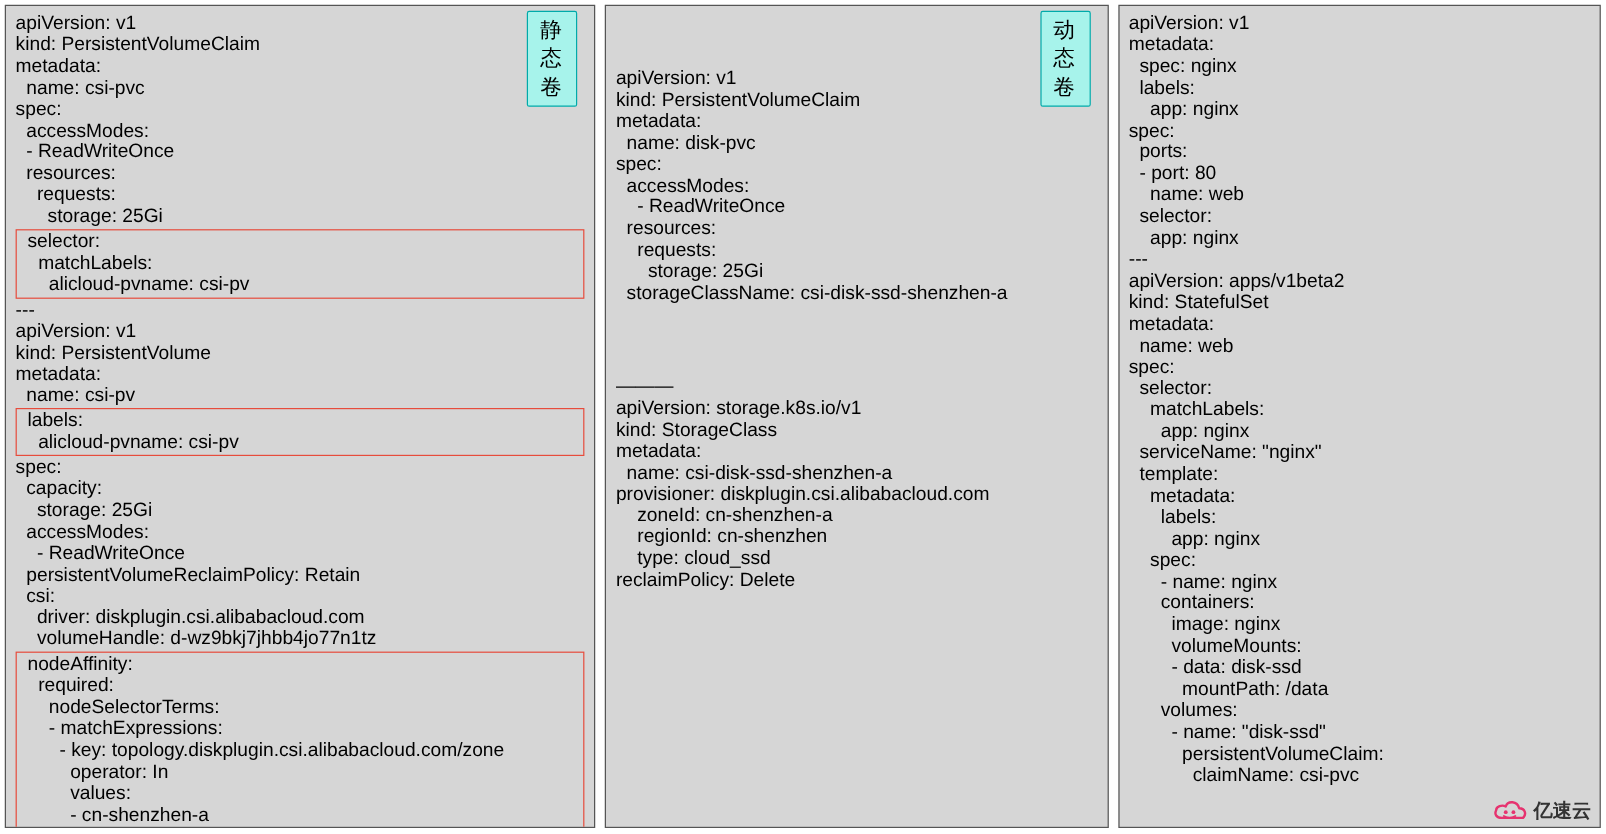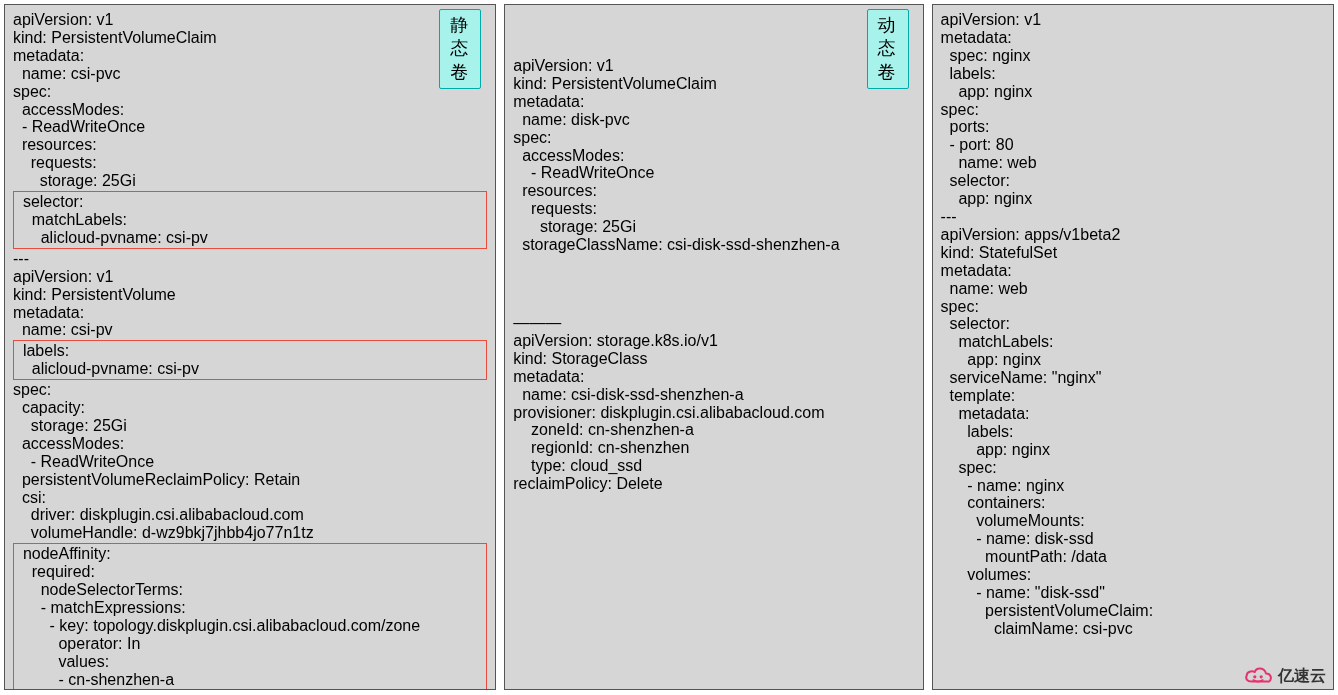--- a/index.html
+++ b/index.html
@@ -195,22 +195,23 @@
         <div class="line">    matchLabels:</div>
         <div class="line">      app: nginx</div>
         <div class="line">  serviceName: "nginx"</div>
         <div class="line">  template:</div>
         <div class="line">    metadata:</div>
         <div class="line">      labels:</div>
         <div class="line">        app: nginx</div>
         <div class="line">    spec:</div>
         <div class="line">      - name: nginx</div>
         <div class="line">      containers:</div>
+        <div class="line">        image: nginx</div>
         <div class="line">        volumeMounts:</div>
-        <div class="line">        - name: disk-ssd</div>
+        <div class="line">        - data: disk-ssd</div>
         <div class="line">          mountPath: /data</div>
         <div class="line">      volumes:</div>
         <div class="line">        - name: "disk-ssd"</div>
         <div class="line">          persistentVolumeClaim:</div>
         <div class="line">            claimName: csi-pvc</div>
       </div>
   </div>
 
 </div>
 

